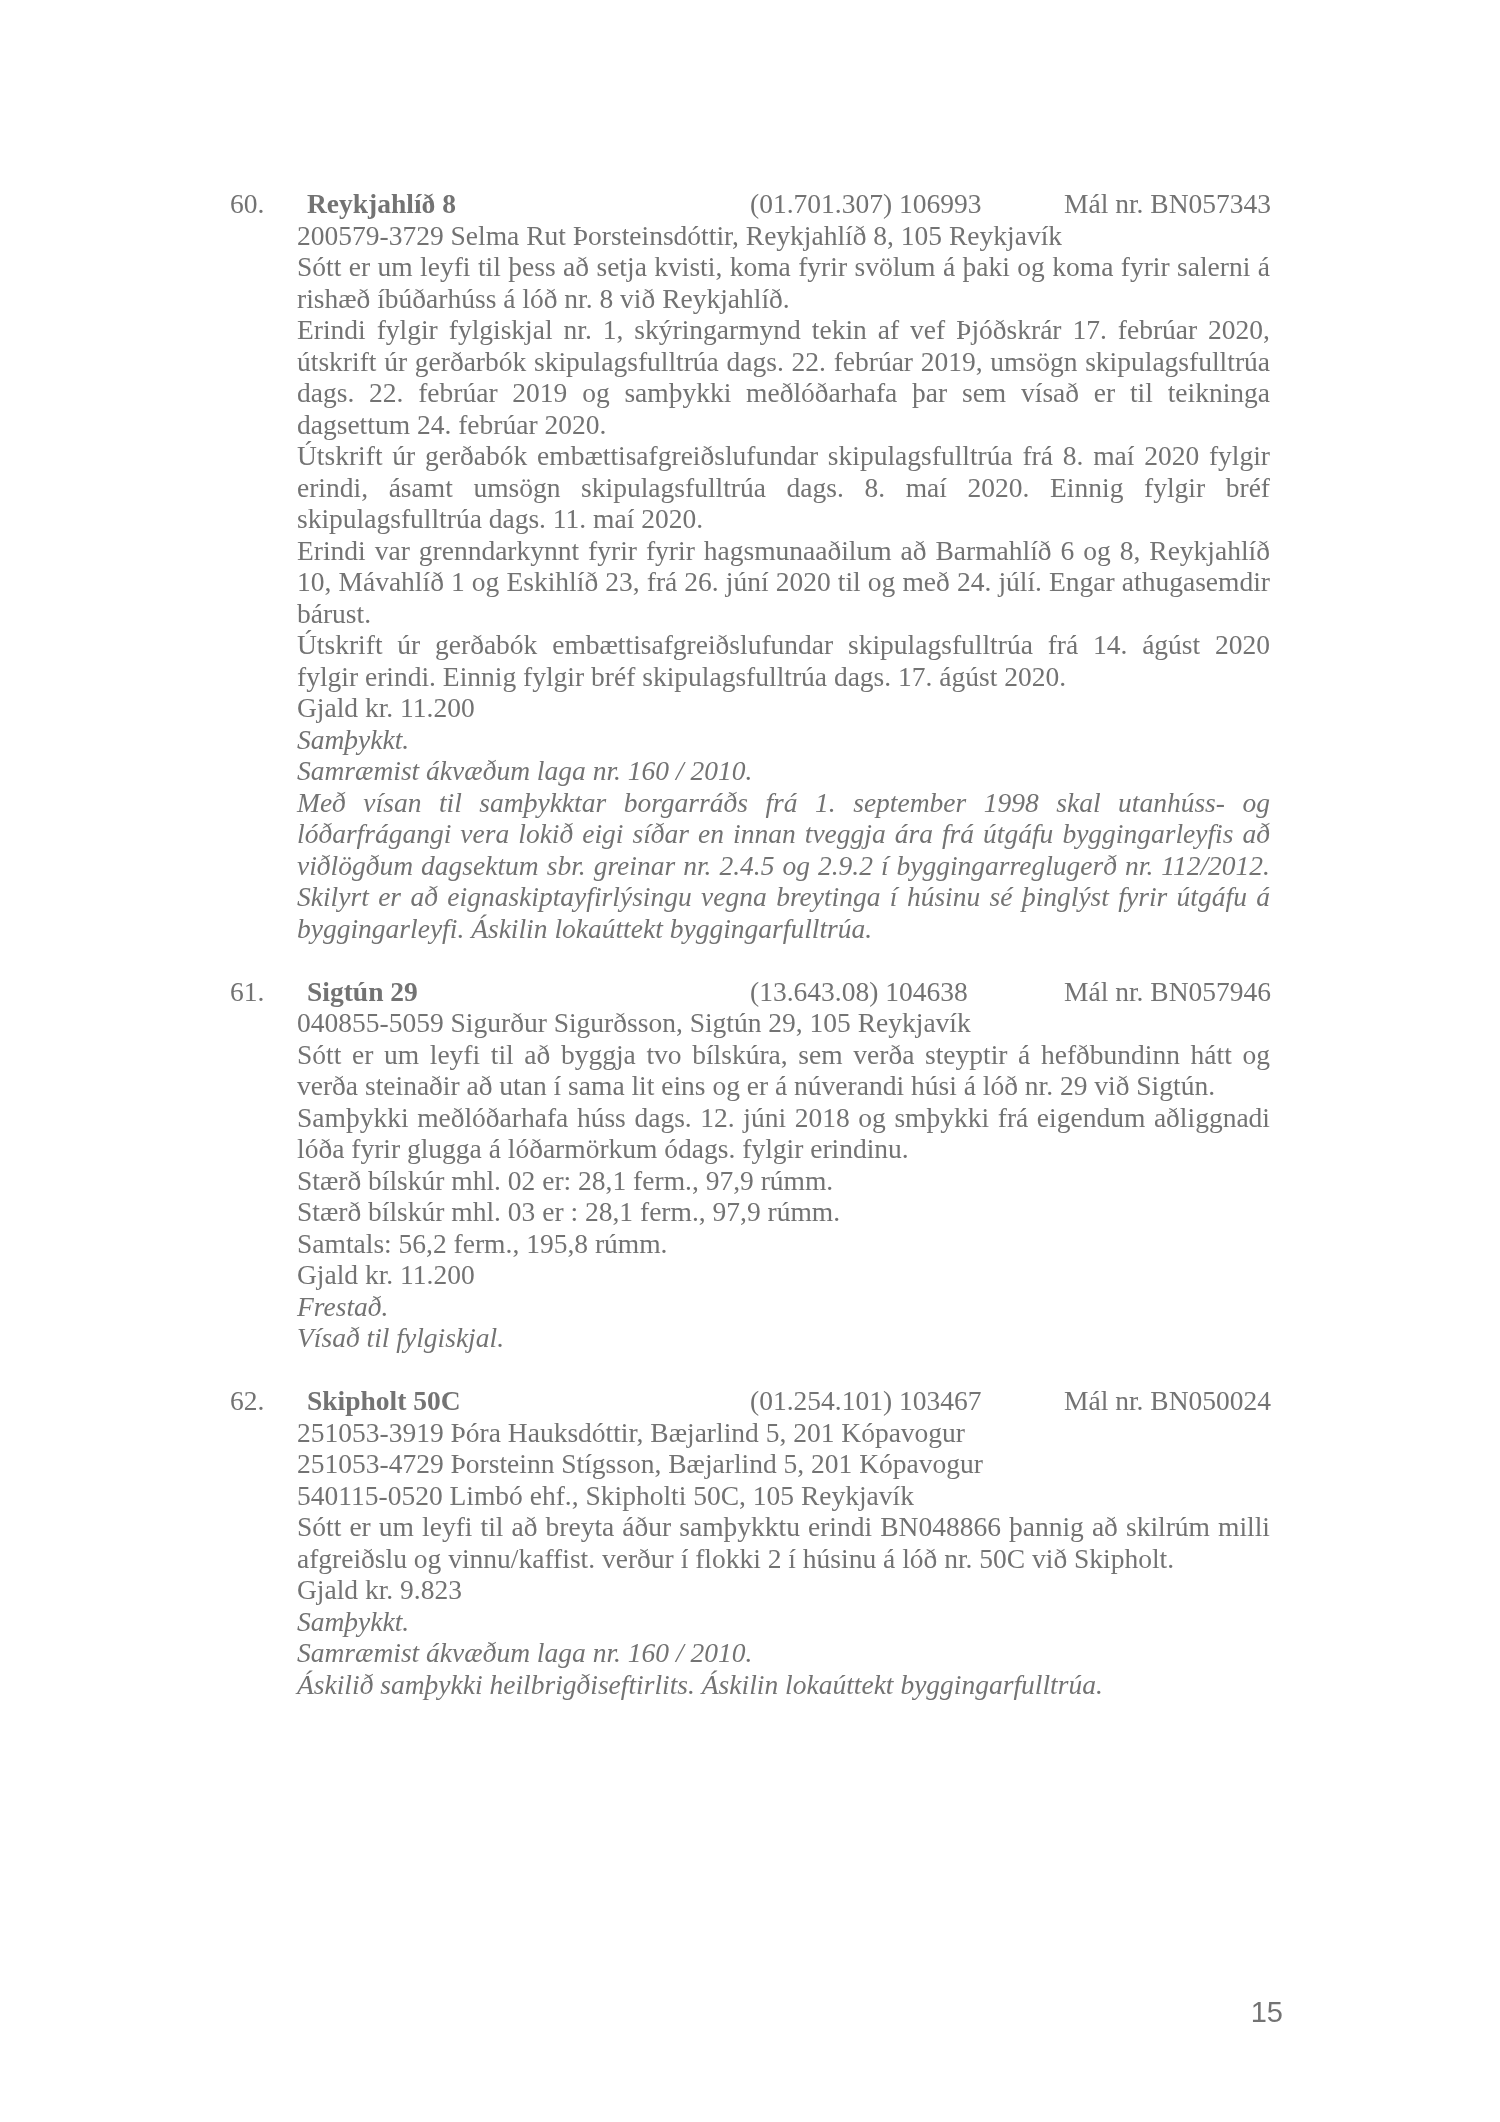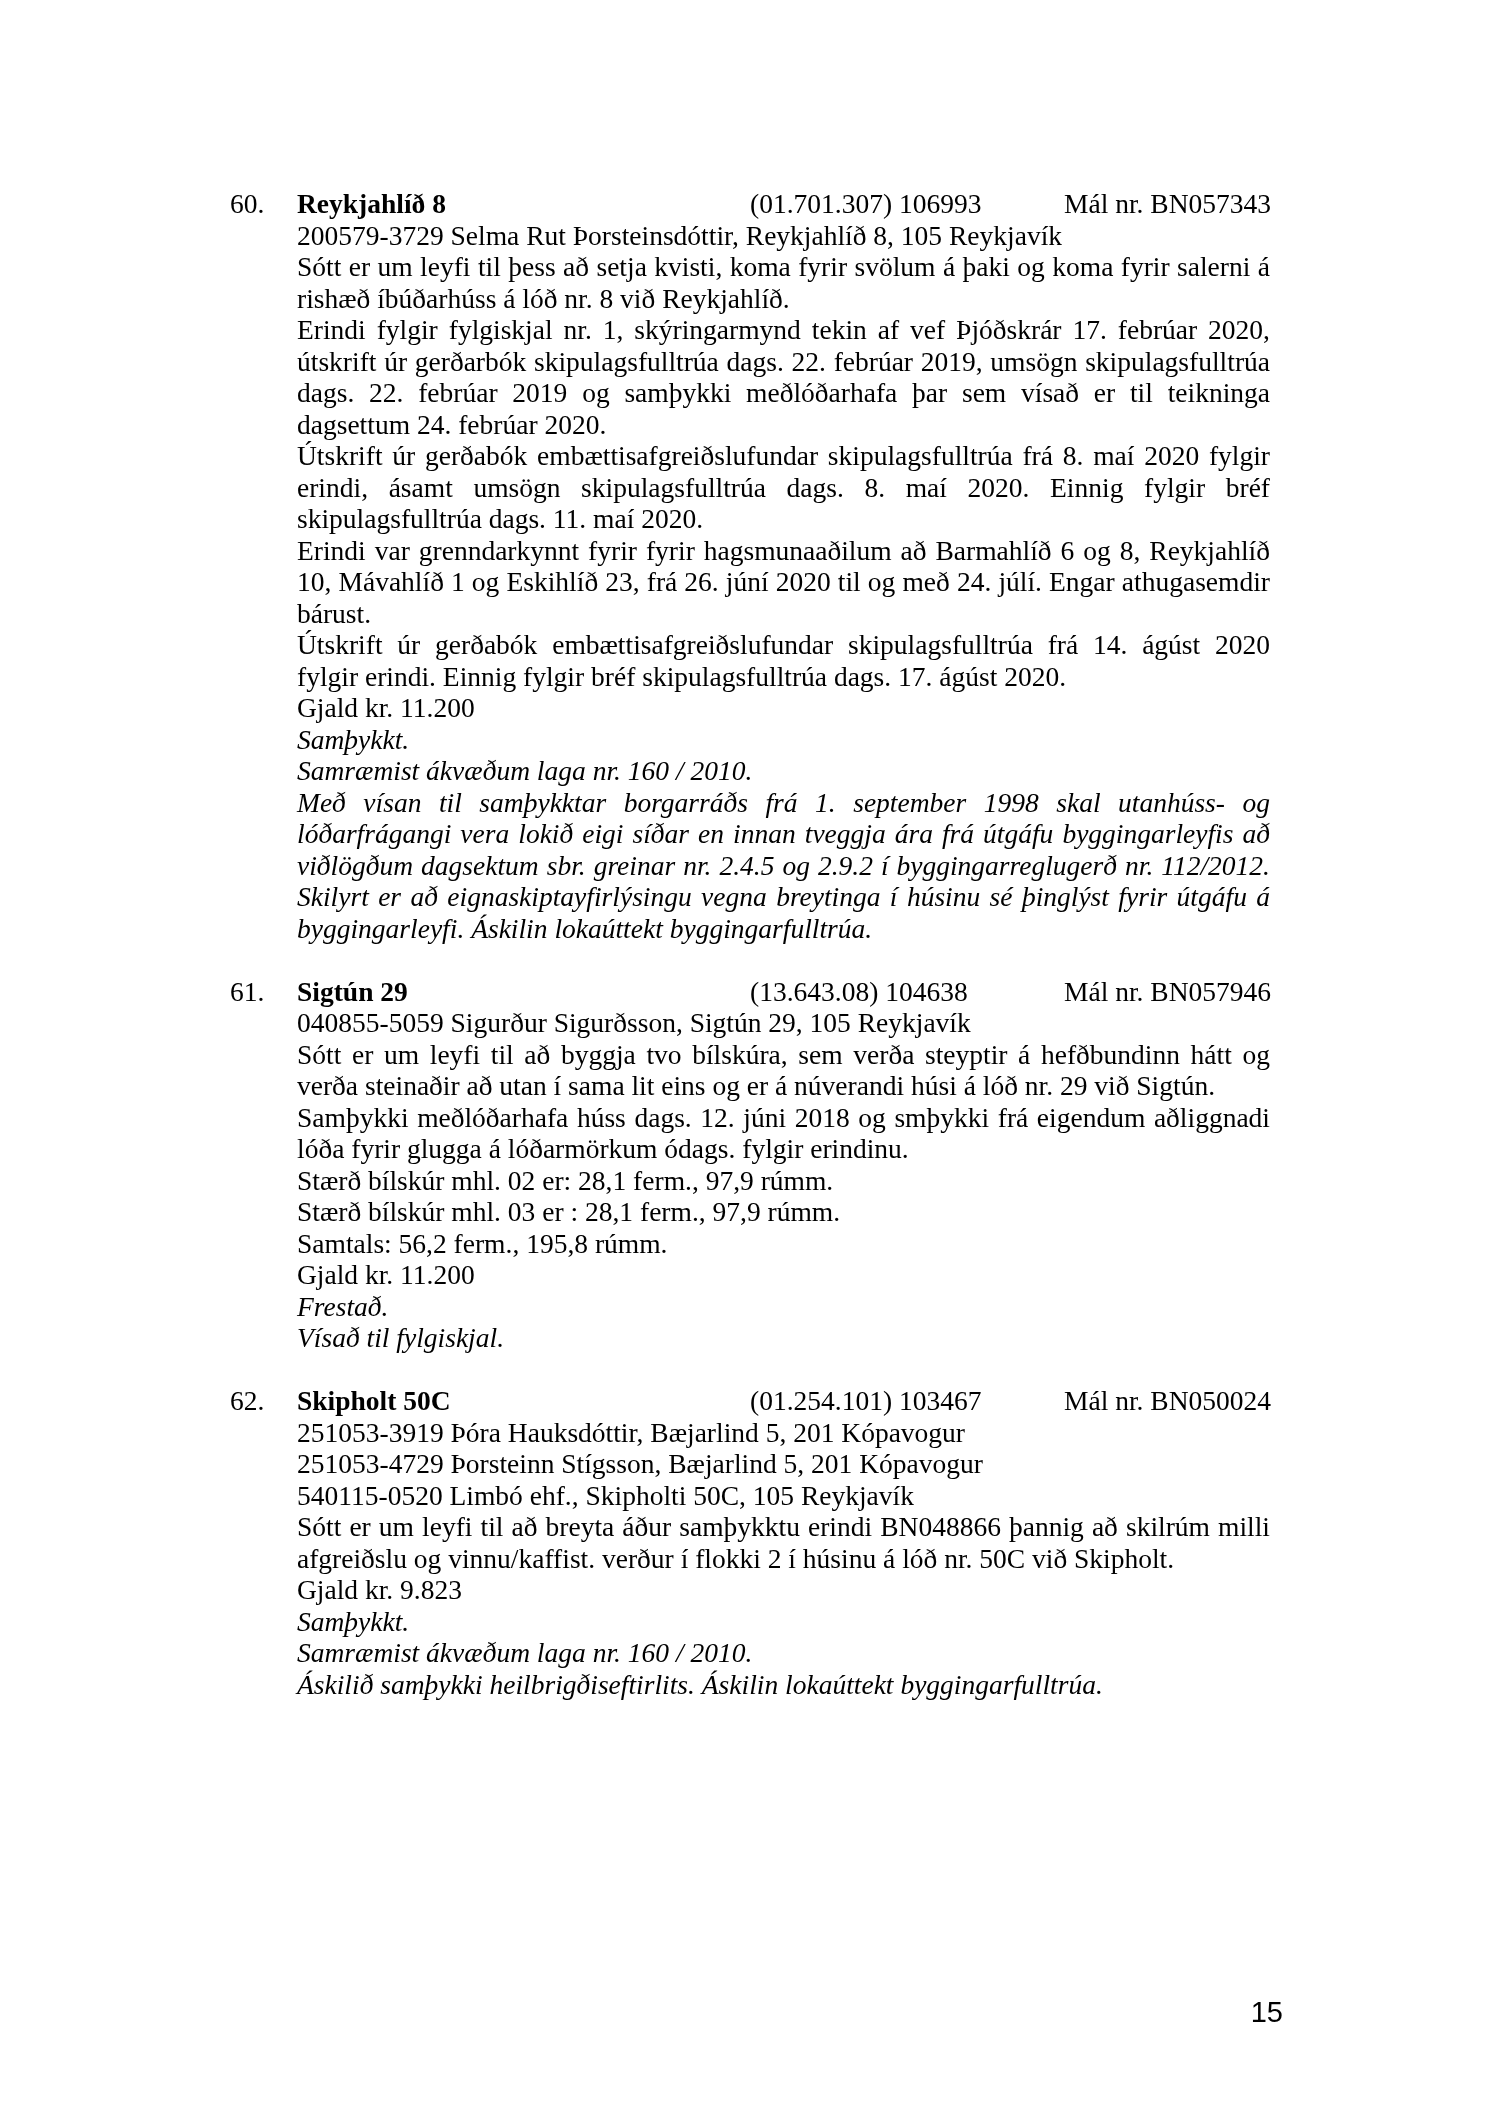--- a/index.html
+++ b/index.html
@@ -7,38 +7,38 @@
     margin: 0;
     padding: 0;
     background: #ffffff;
   }
   .page {
     position: relative;
     width: 1500px;
     height: 2122px;
     background: #ffffff;
     overflow: hidden;
-    color: #000000;
+    color: #737373;
     font-family: "Liberation Serif", serif;
     font-size: 27.5px;
     line-height: 31.5px;
   }
   .content {
     position: absolute;
     left: 297px;
     top: 188px;
     width: 973px;
   }
   .item + .item { margin-top: 31.5px; }
   .item-head {
     position: relative;
     white-space: nowrap;
   }
   .item-num  { position: absolute; left: -67px; top: 0; }
-  .item-addr { font-weight: 700; }
+  .item-addr { font-weight: 700; margin-left: 10px; }
   .item-ref  { position: absolute; left: 453px; top: 0; }
   .item-case { position: absolute; left: 767px; top: 0; }
   p.para {
     margin: 0;
     text-align: justify;
   }
   p.italic { font-style: italic; }
   .page-number {
     position: absolute;
     top: 1996px;

